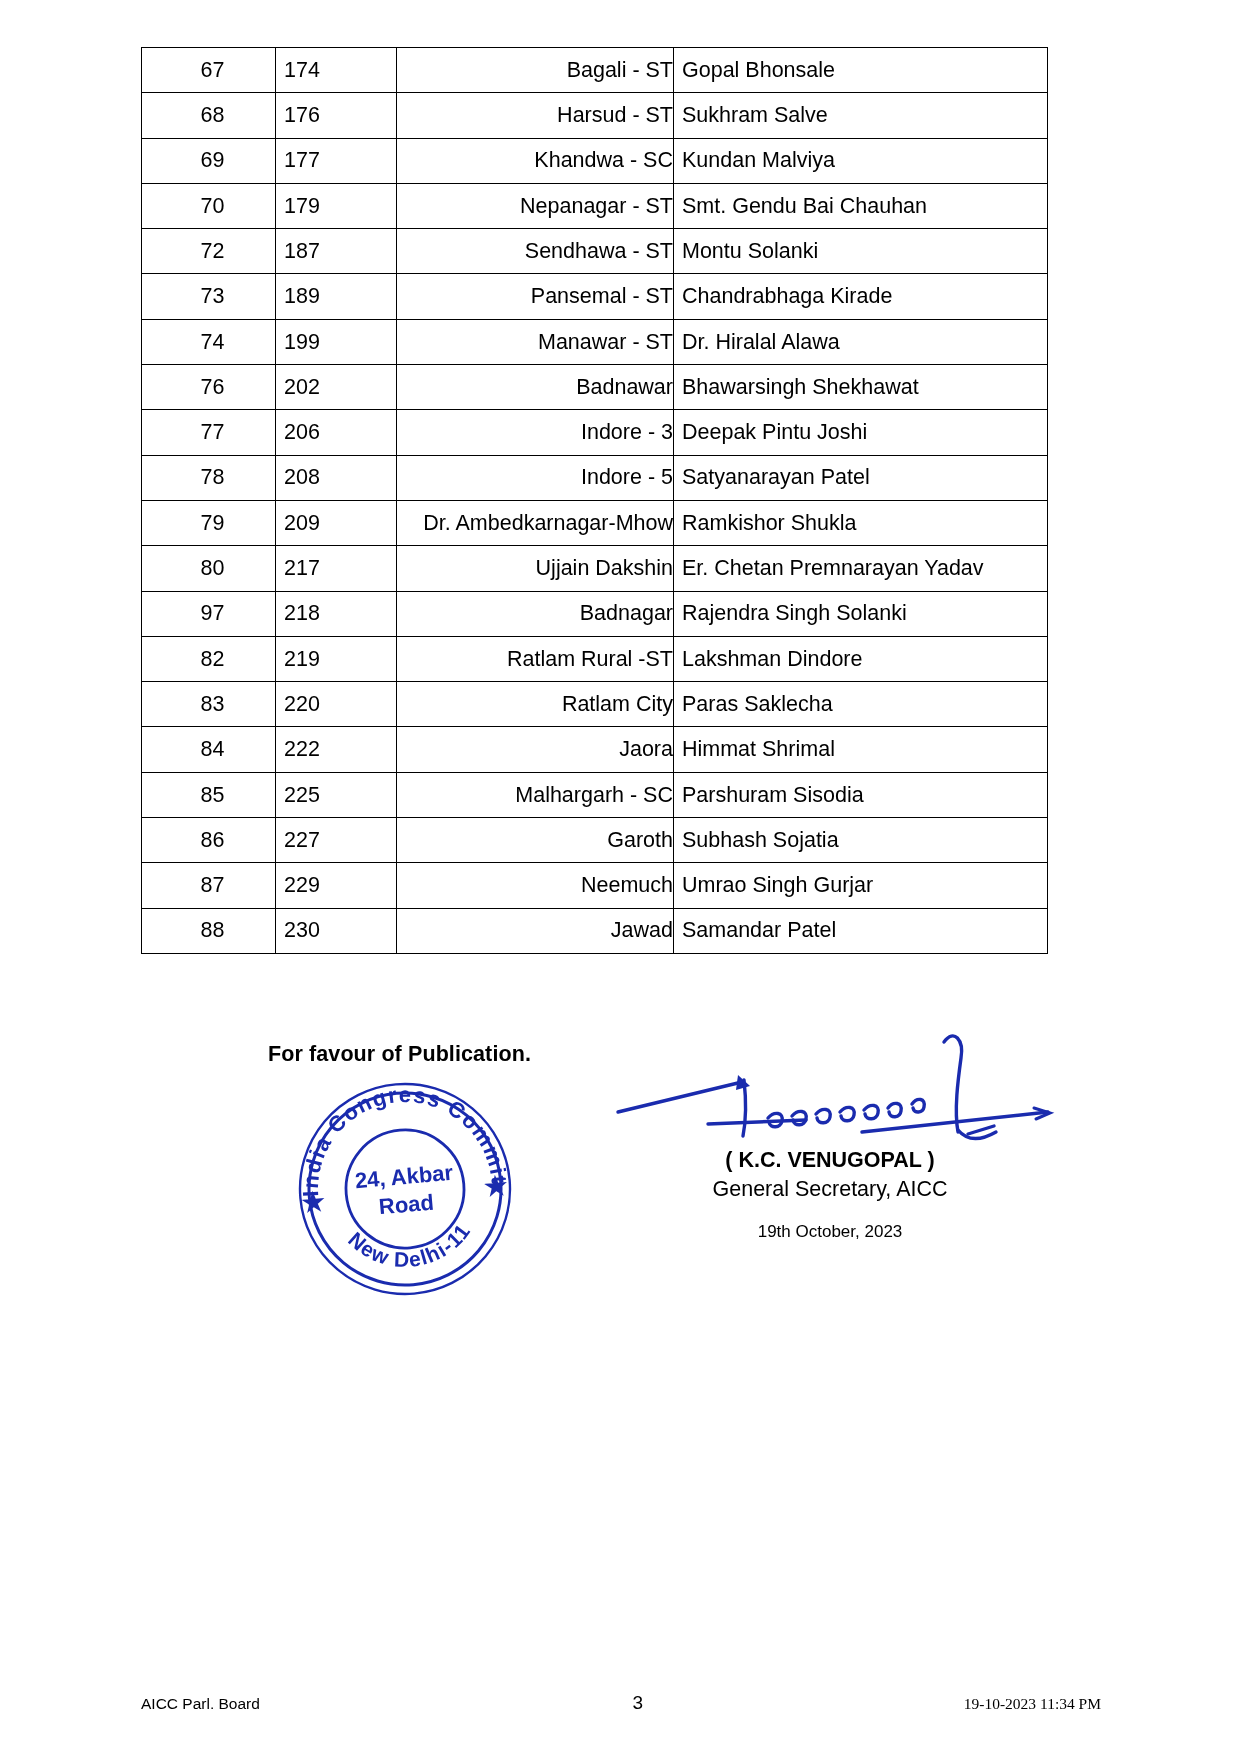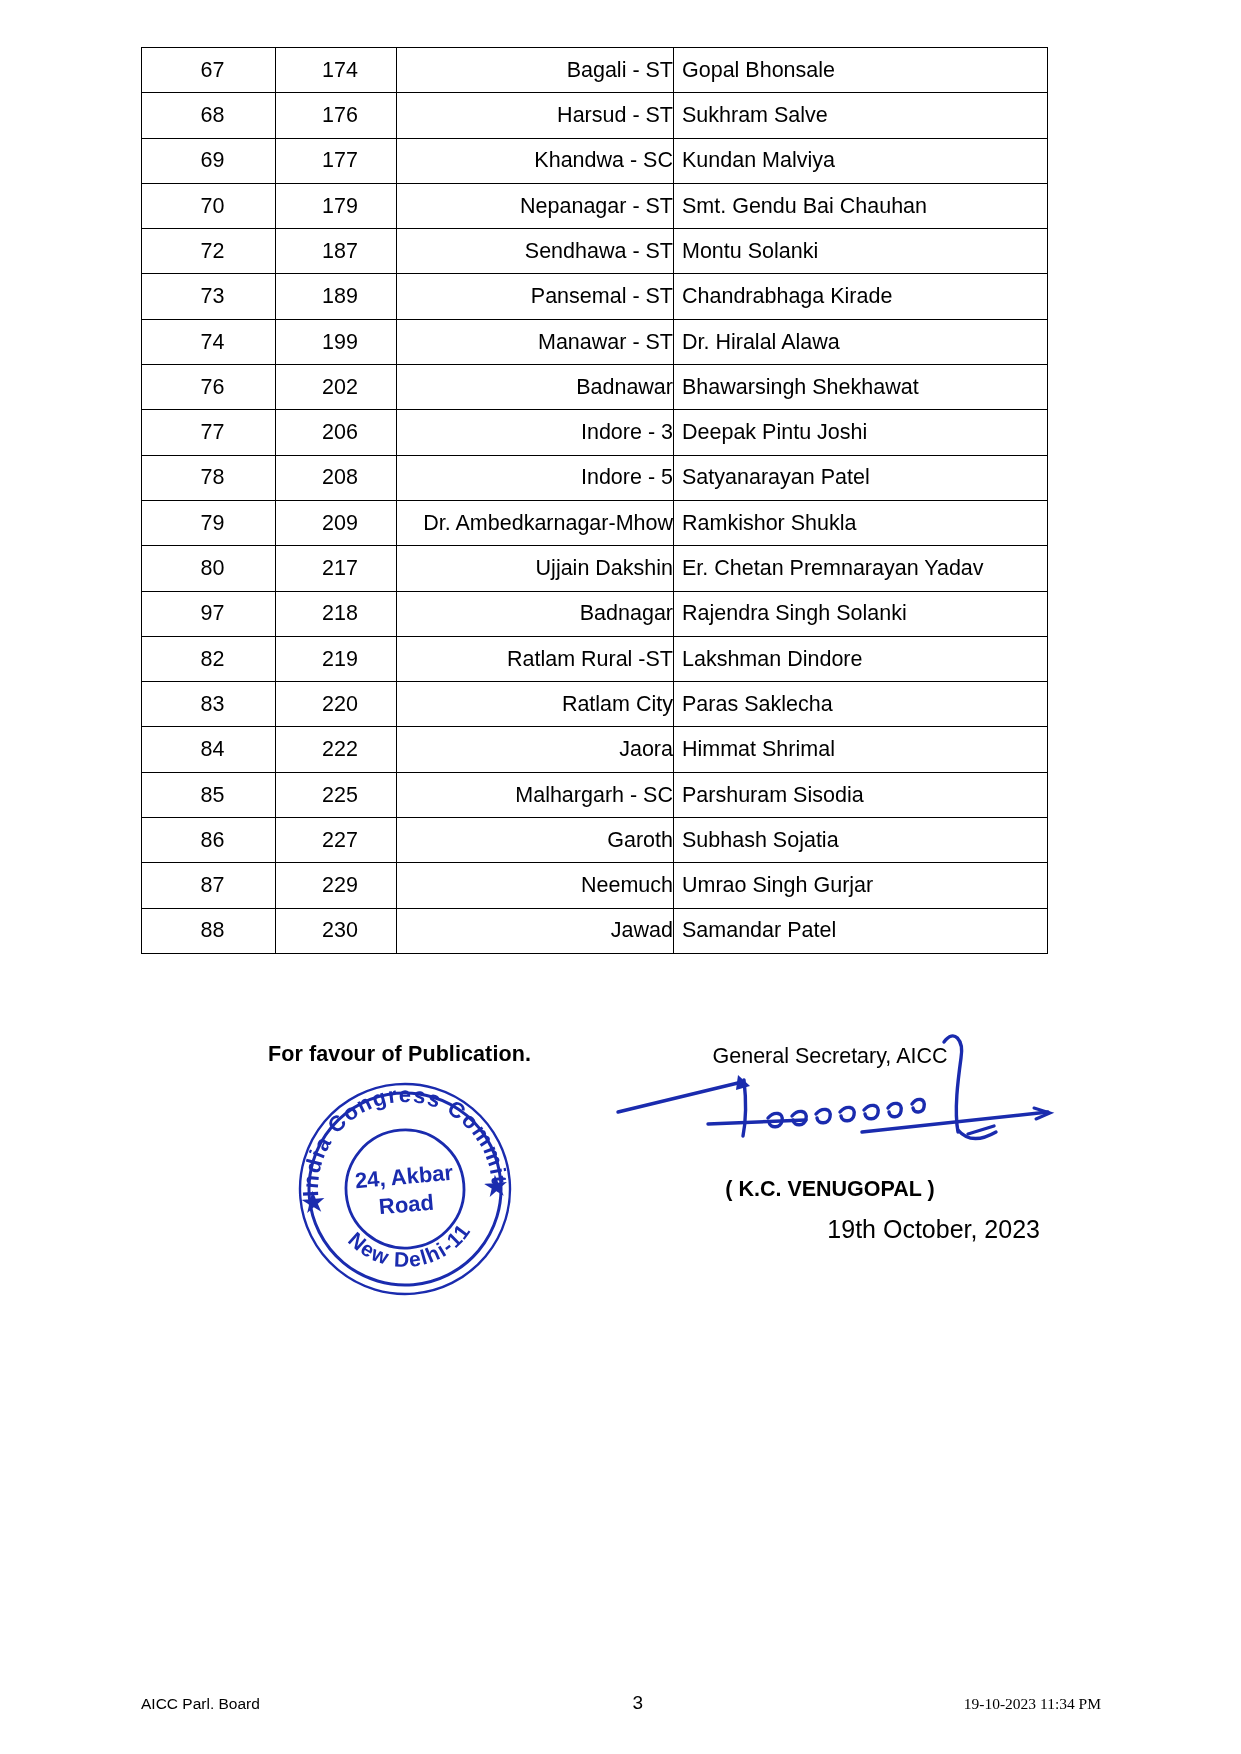--- a/index.html
+++ b/index.html
@@ -30,21 +30,21 @@
     border: 1.6px solid #000000;
     height: 44.3px;
     padding: 0 0 0 8px;
     font-size: 21.5px;
     line-height: 1.15;
     vertical-align: middle;
     white-space: nowrap;
     overflow: visible;
   }
   .c-sl    { width: 125px; text-align: center; padding-left: 0; }
-  .c-ac    { width: 112px; text-align: center; padding-left: 0; }
+  .c-ac    { width: 112px; padding-left: 0; }
   .c-const { width: 268px; text-align: right; }
   .c-cand  { width: 365px; }
 
   
   td.small { font-size: 19px; }
 
   
   #publication-note {
     position: absolute;
     left: 268px;
@@ -85,24 +85,23 @@
     font-weight: bold;
     margin-top: 108px;
     white-space: nowrap;
   }
   #signature-designation {
     font-size: 21.5px;
     margin-top: 4px;
     white-space: nowrap;
   }
   #signature-date {
-    font-size: 25px;
-    margin-top: 13px;
-    white-space: nowrap;
-    text-align: right;
+    font-size: 17px;
+    margin-top: 20px;
+    white-space: nowrap;
   }
 
   
   #page-footer {
     position: absolute;
     left: 141px;
     top: 1692px;
     width: 960px;
     display: flex;
     align-items: baseline;
@@ -279,22 +278,22 @@
     <path d="M 312,84 c 5,-7 14,-6 12,3 c -1,6 -10,7 -11,1"></path>
     <path d="M 344,22 c 10,-14 20,-2 17,16 c -3,22 -7,52 -3,74"></path>
     <path d="M 358,110 c 10,12 24,10 38,2"></path>
     <path d="M 262,112 L 448,92"></path>
     <path d="M 434,88 L 450,93 L 436,99" stroke-width="3"></path>
     <path d="M 368,114 l 26,-8"></path>
   </g>
 </svg>
 
 <div id="signature-block">
+  <div id="signature-name">( K.C. VENUGOPAL )</div>
   <div id="signature-designation">General Secretary, AICC</div>
-  <div id="signature-name">( K.C. VENUGOPAL )</div>
   <div id="signature-date">19th October, 2023</div>
 </div>
 
 <div id="page-footer">
   <span id="footer-left">AICC Parl. Board</span>
   <span id="footer-center">3</span>
   <span id="footer-right">19-10-2023 11:34 PM</span>
 </div>
 
 </body></html>

